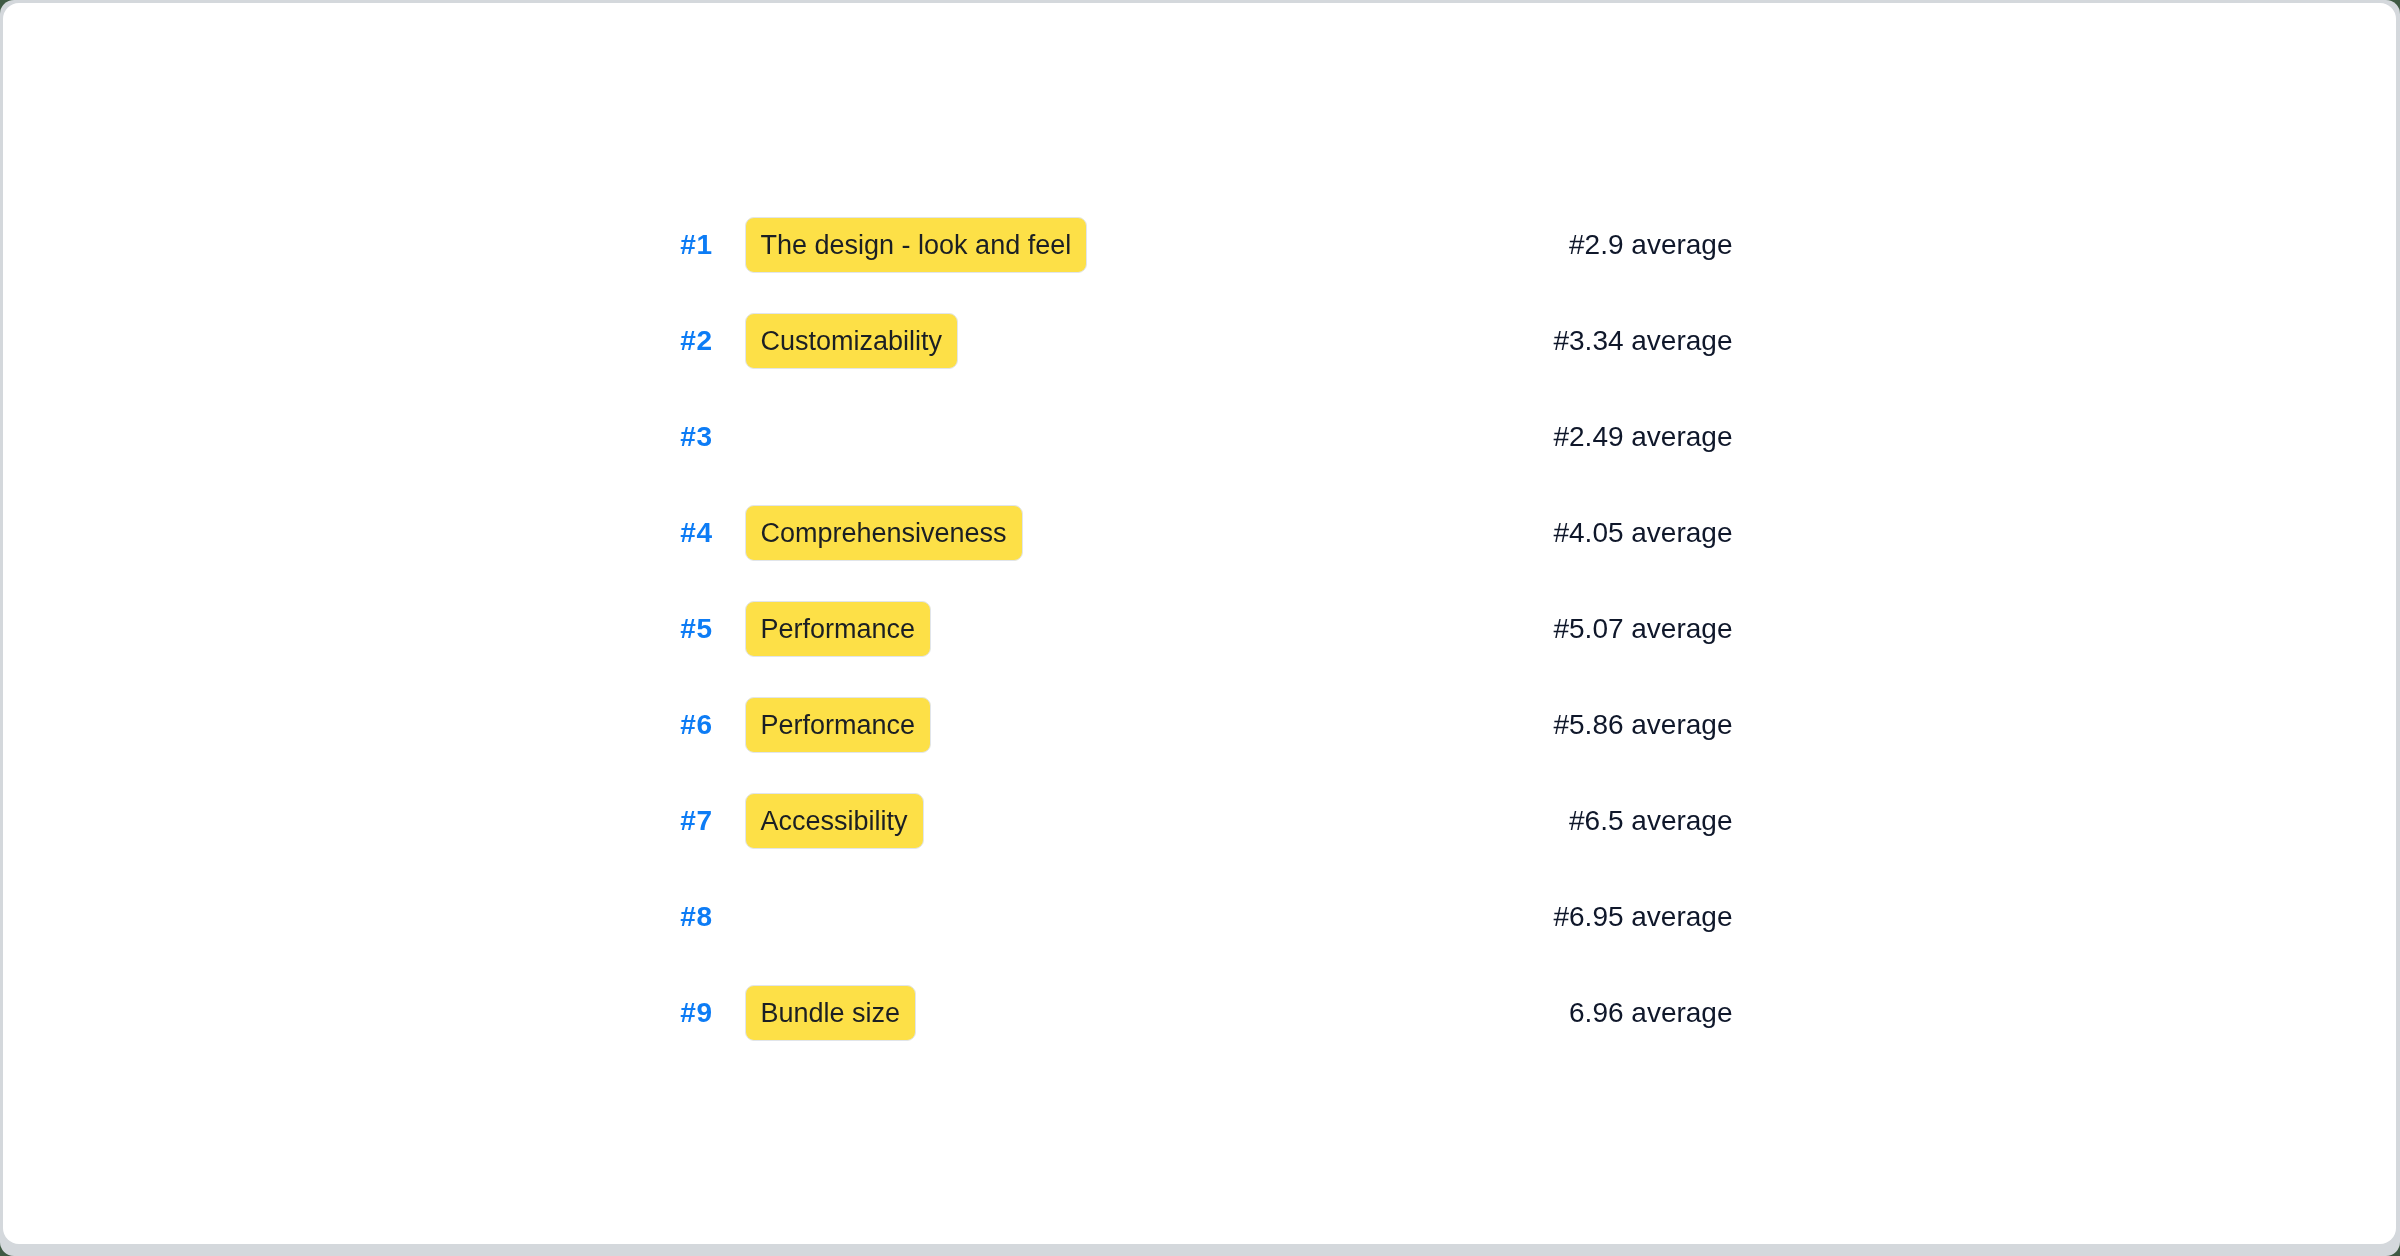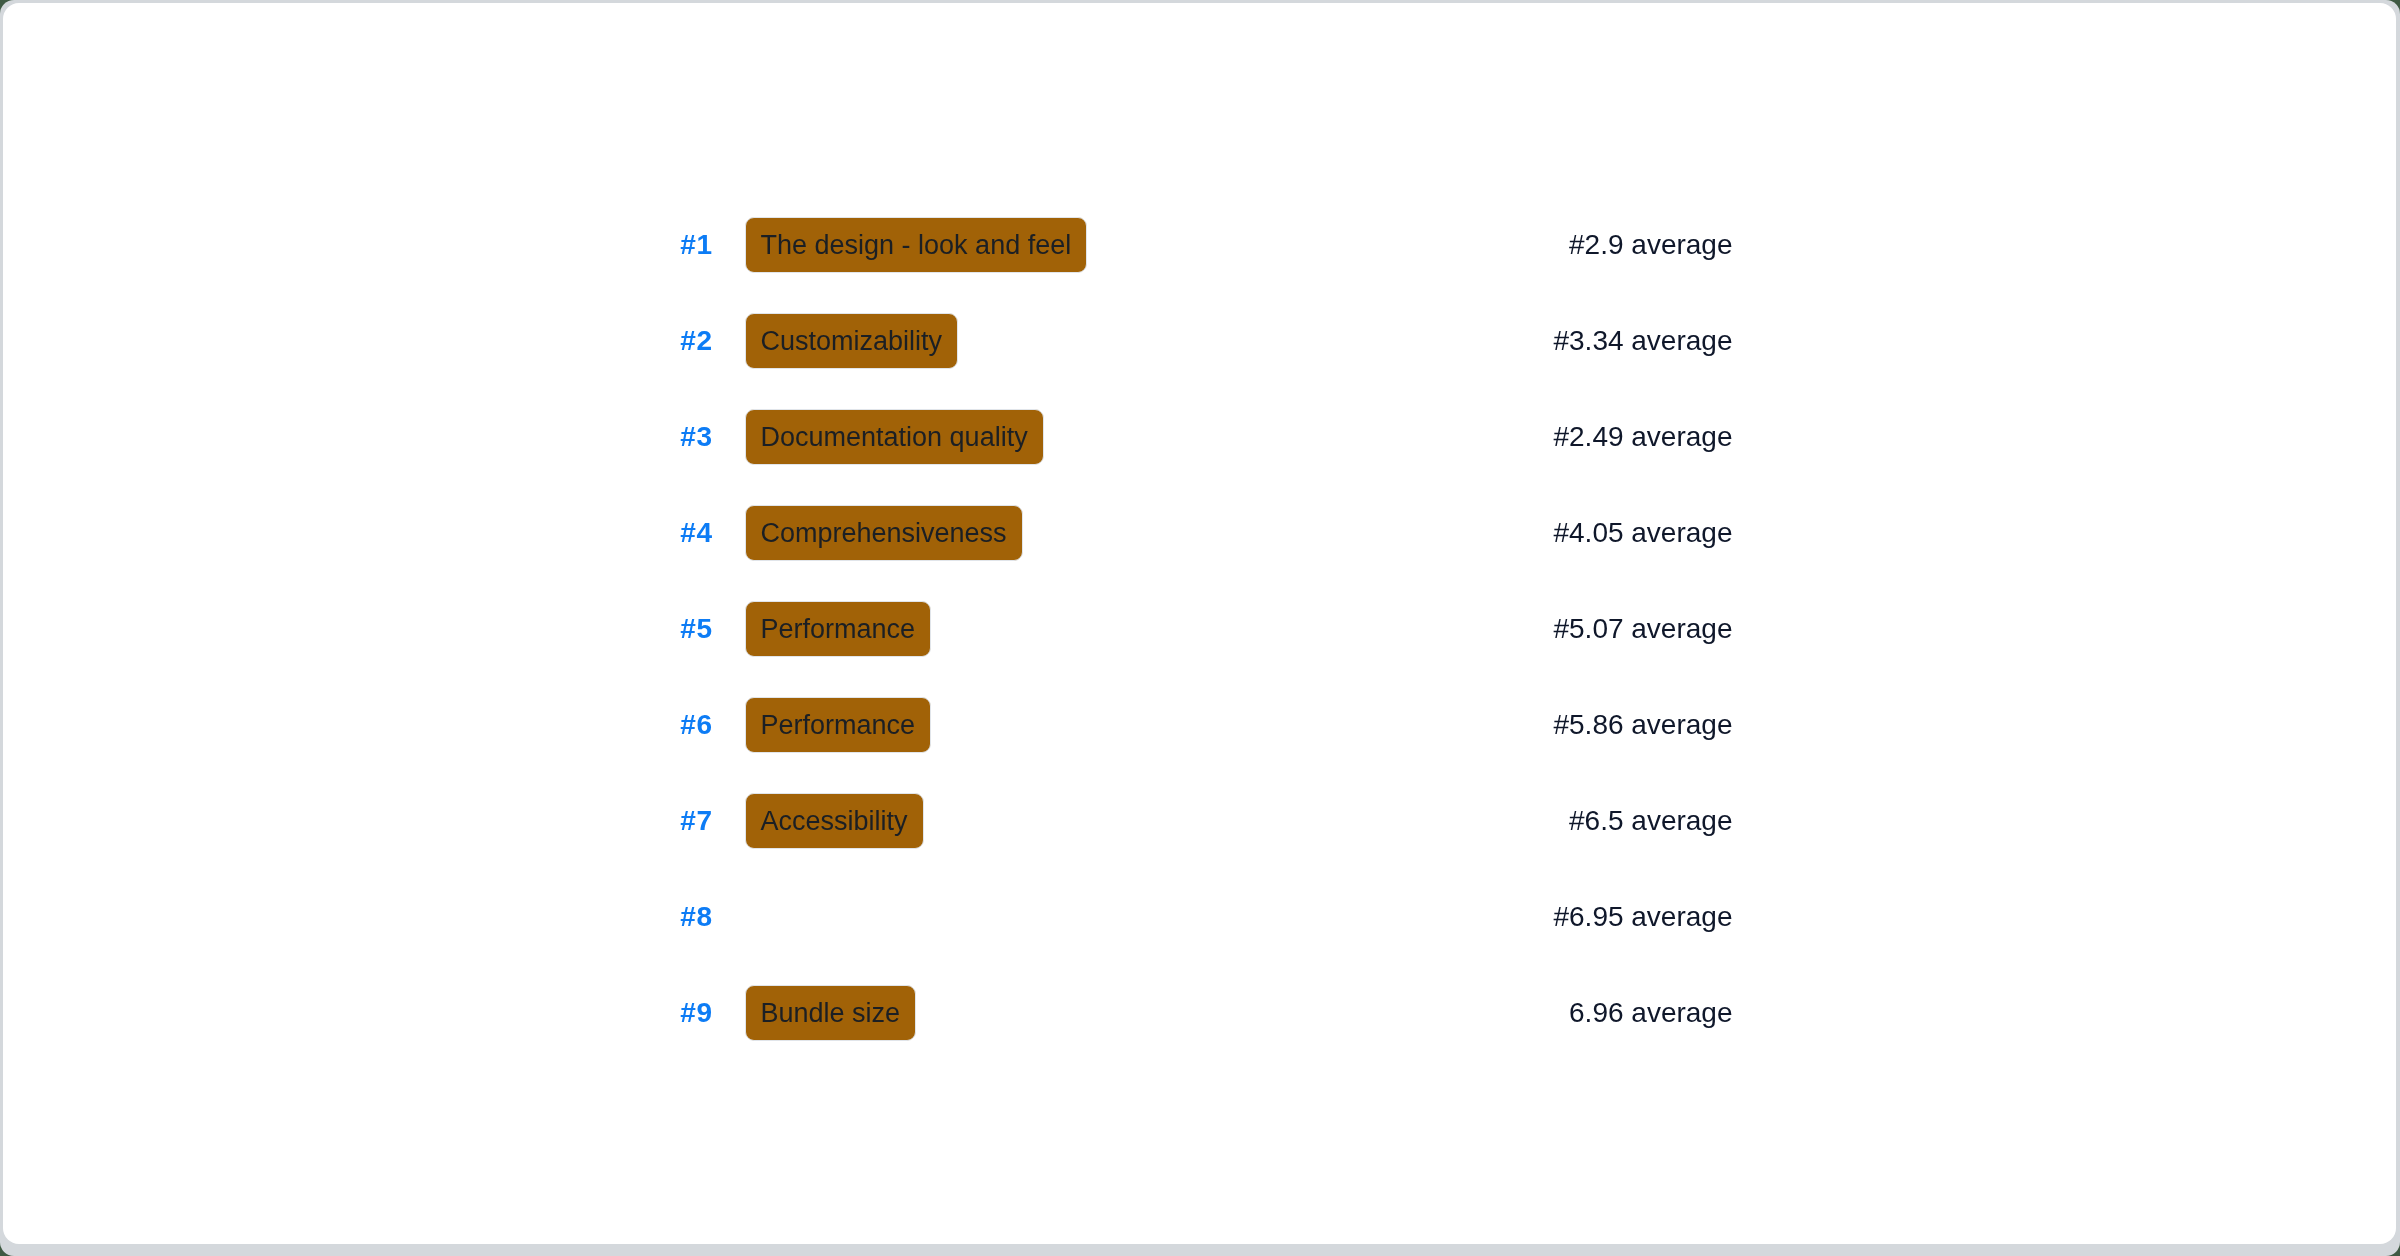--- a/index.html
+++ b/index.html
@@ -46,21 +46,21 @@
     color: #0d7cf5;
     letter-spacing: 0.5px;
   }
   .pill {
     margin-left: 32px;
     height: 100%;
     box-sizing: border-box;
     display: flex;
     align-items: center;
     padding: 0 15px;
-    background: #a16207;
+    background: #fde047;
     border: 1px solid #e1e5ea;
     border-radius: 9px;
     font-size: 27px;
     color: #1b1f24;
     white-space: nowrap;
   }
   .avg {
     margin-left: auto;
     font-size: 28px;
     color: #0f172a;
@@ -85,23 +85,20 @@
       <div class="row">
         <div class="rank">#2</div>
         <div class="pill">
           <span>Customizability</span>
         </div>
         <div class="avg">#3.34 average</div>
       </div>
 
       <div class="row">
         <div class="rank">#3</div>
-        <div class="pill">
-          <span>Documentation quality</span>
-        </div>
         <div class="avg">#2.49 average</div>
       </div>
 
       <div class="row">
         <div class="rank">#4</div>
         <div class="pill">
           <span>Comprehensiveness</span>
         </div>
         <div class="avg">#4.05 average</div>
       </div>

